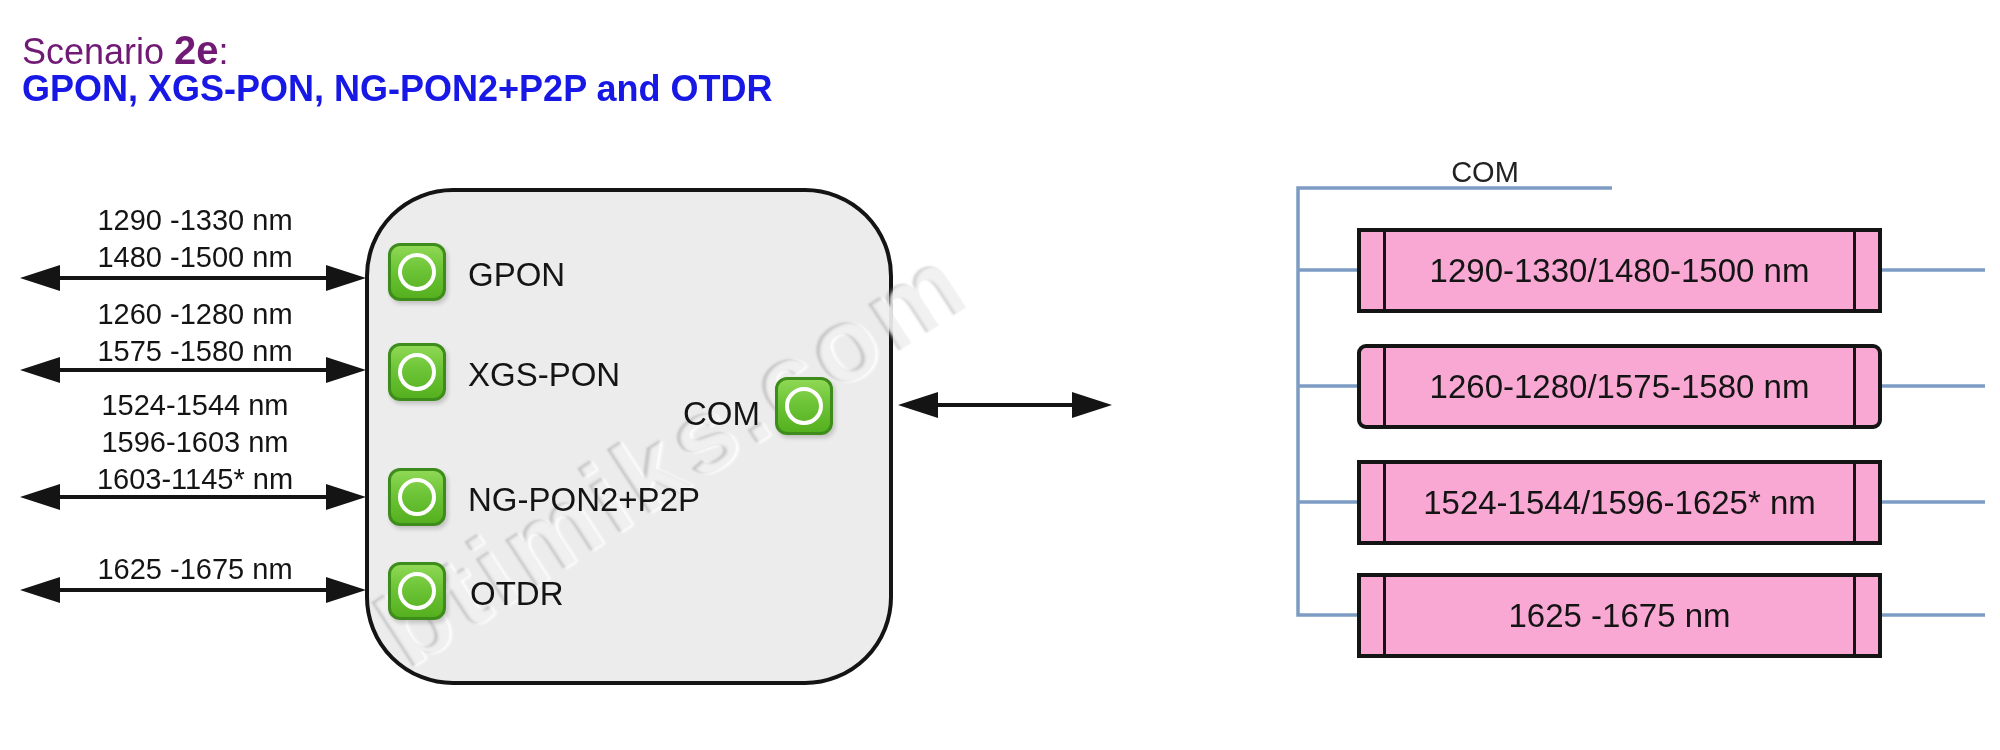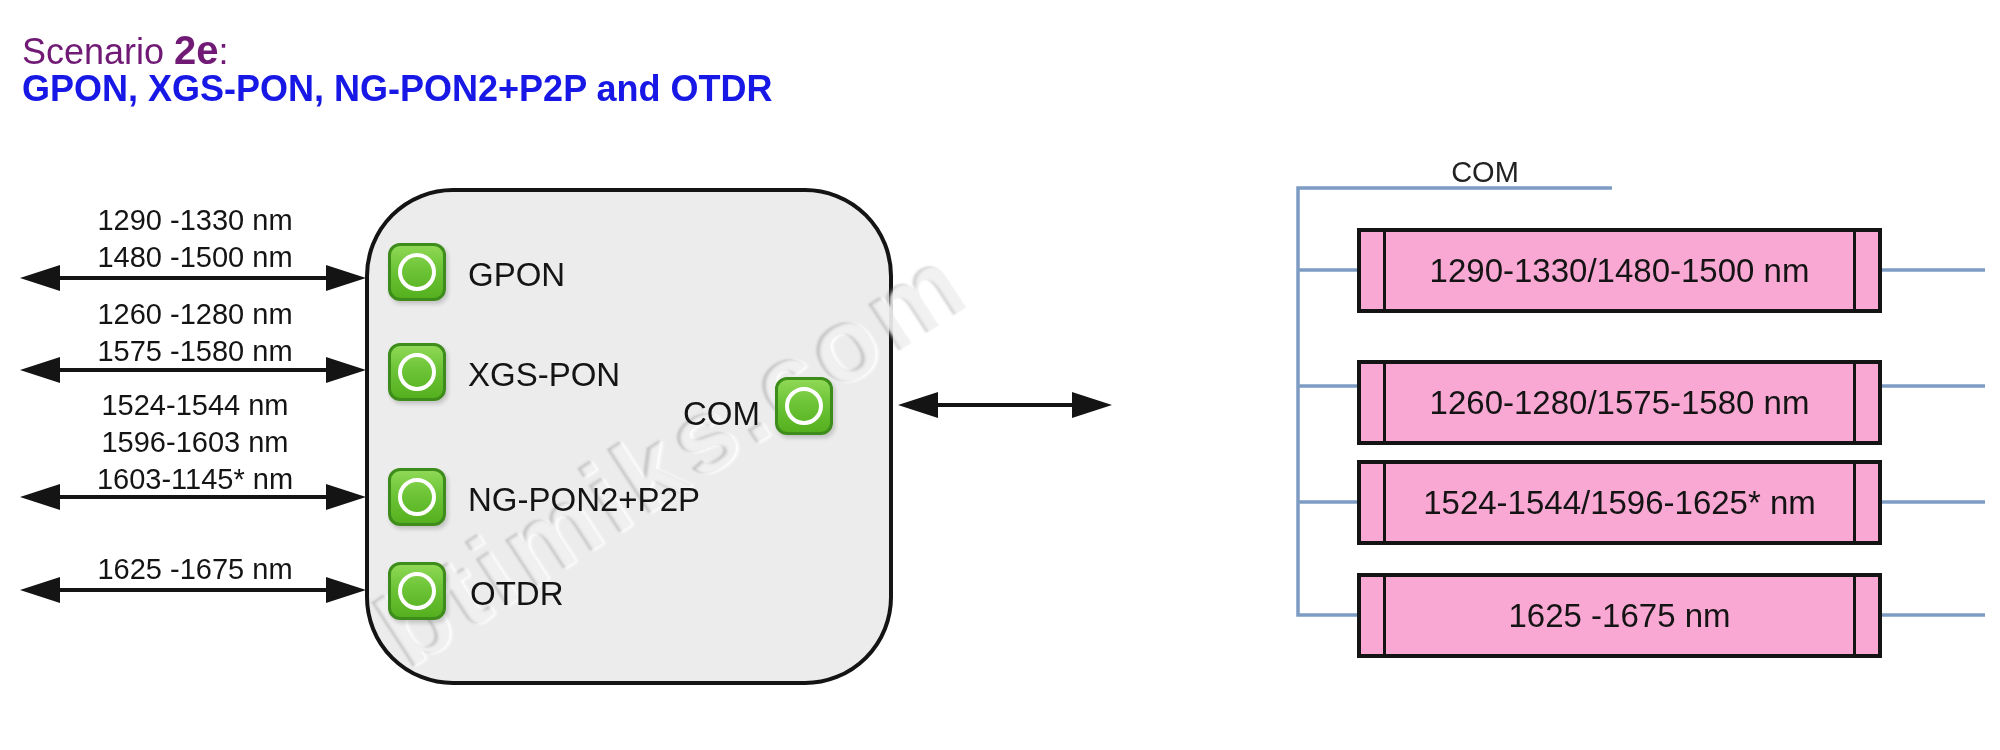--- a/index.html
+++ b/index.html
@@ -140,21 +140,21 @@
   </div>
   <div class="port-label" style="left:600px;top:395px;width:160px;text-align:right;">COM</div>
 
   <div class="com-top-label">COM</div>
 
   <div class="filter-block" style="top:228px;">
     <div class="cap cap-l"></div>
     <div class="cap cap-r"></div>
     <span>1290-1330/1480-1500 nm</span>
   </div>
-  <div class="filter-block" style="top:360px;">
+  <div class="filter-block" style="top:344px;border-radius:9px;">
     <div class="cap cap-l"></div>
     <div class="cap cap-r"></div>
     <span>1260-1280/1575-1580 nm</span>
   </div>
   <div class="filter-block" style="top:460px;">
     <div class="cap cap-l"></div>
     <div class="cap cap-r"></div>
     <span>1524-1544/1596-1625* nm</span>
   </div>
   <div class="filter-block" style="top:573px;">

